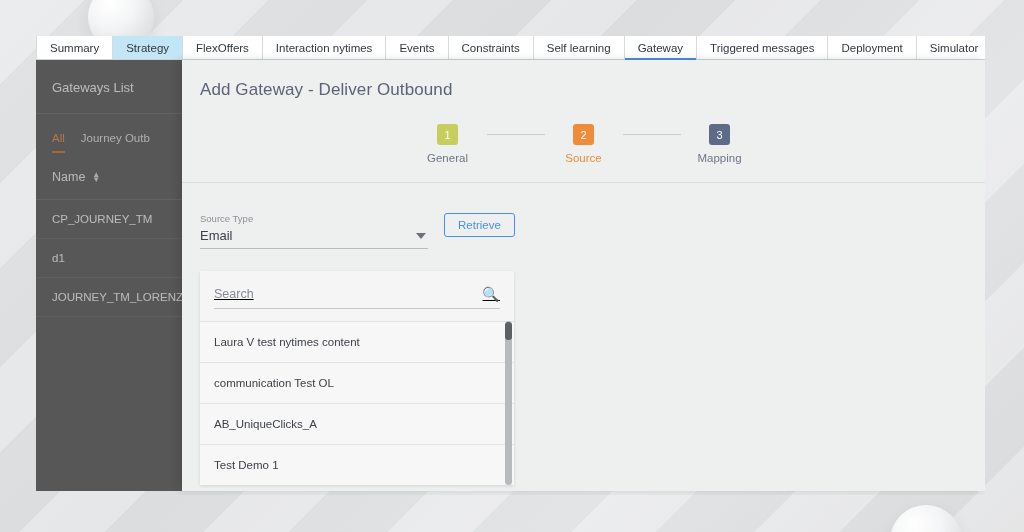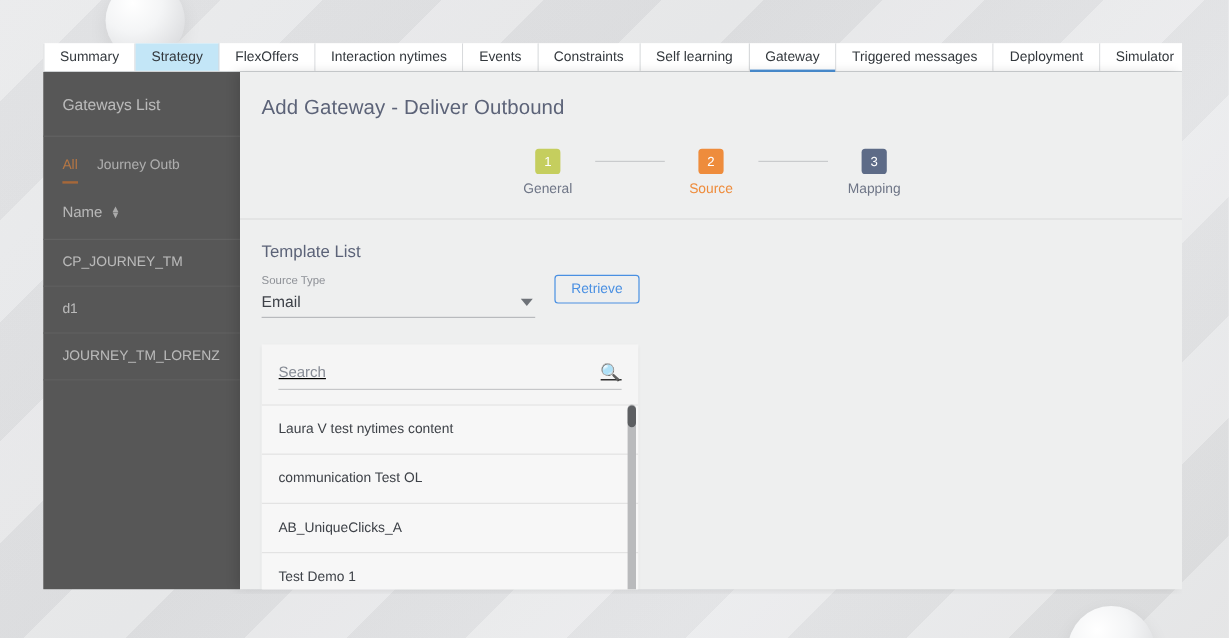--- a/index.html
+++ b/index.html
@@ -69,21 +69,21 @@
   
   .workspace {
     position: relative;
     height: 431px;
     background: #eceded;
     display: flex;
   }
 
   
   .sidebar {
-    width: 164px;
+    width: 146px;
     background: #4a4a4a;
     color: #e9e9e9;
     flex-shrink: 0;
     position: relative;
     overflow: hidden;
   }
   .sidebar-title {
     font-size: 13px;
     color: #e8e8e8;
     padding: 20px 16px 18px 16px;
@@ -321,21 +321,20 @@
             <div class="step">
               <div class="step-box" style="background: rgb(93, 107, 135);">3</div>
               <div class="step-label" style="color: rgb(111, 118, 135);">Mapping</div>
             </div>
           </div>
       </div>
 
       <div class="divider"></div>
 
       <div class="section">
-        <div class="section-title">Template List</div>
 
         <div class="source-row">
           <div class="select-wrap">
             <div class="field-label">Source Type</div>
             <div class="select-box">
               <span class="select-value">Email</span>
               <span class="caret"></span>
             </div>
           </div>
           <button class="retrieve-btn">Retrieve</button>

